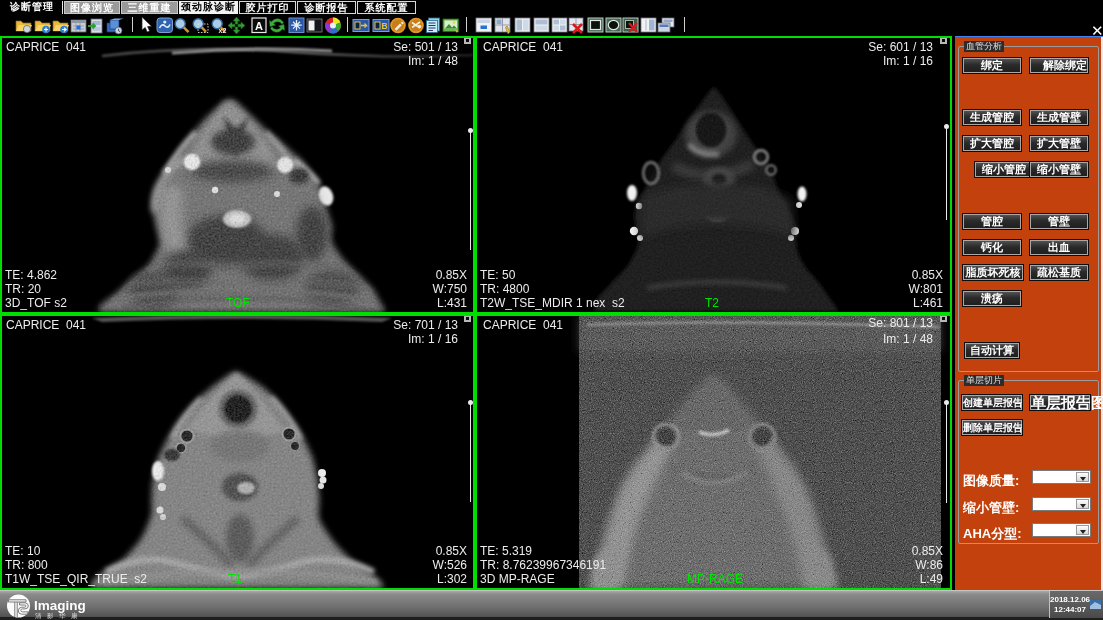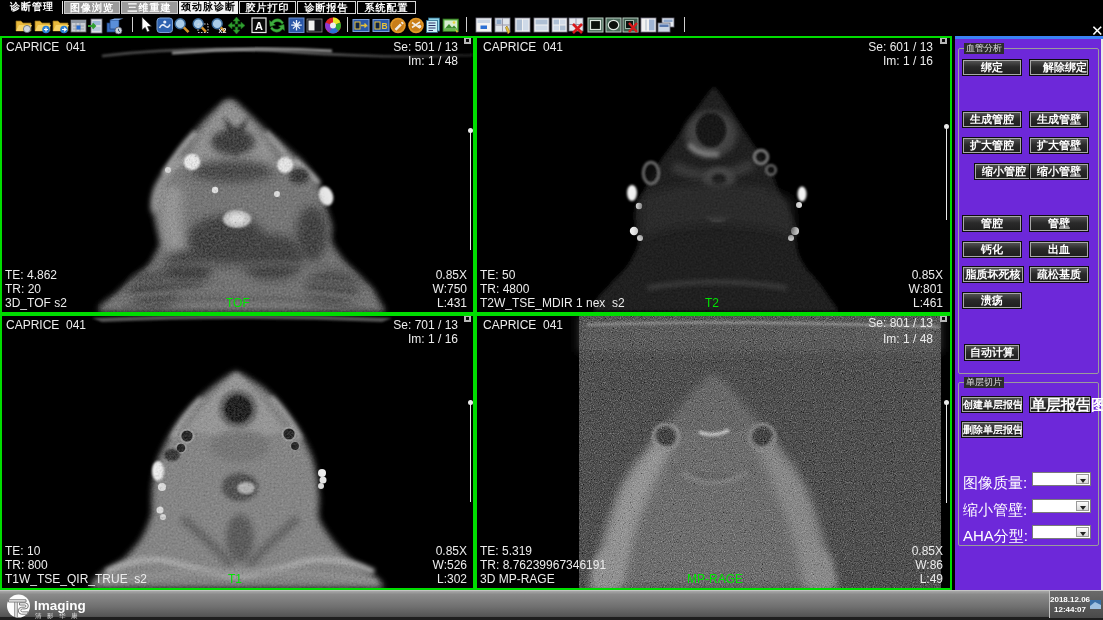--- a/index.html
+++ b/index.html
@@ -22,29 +22,29 @@
 #q4 { left:475px; top:314px; width:476.5px; height:276px; }
 .quad svg.mri { position:absolute; left:0; top:0; }
 .ov { position:absolute; color:#ececec; font-size:12px; line-height:14px; white-space:pre; }
 .ovr { text-align:right; }
 .grn { color:#00e500; }
 .cmark { position:absolute; width:7px; height:7px; border:2px solid #b8b8b8; background:#0a0a0a; }
 .sbar { position:absolute; width:1px; background:#e9e9e9; }
 .sdot { position:absolute; width:5px; height:5px; border-radius:50%; background:#e9e9e9; }
 
 #panel { position:absolute; left:955px; top:36px; width:148px; height:554px;
-  background:#6d28d9; border-top:3px solid #3b82f6; }
+  background:#c2410c; border-top:1px solid #3b82f6; }
 #panel .rline { position:absolute; right:0px; top:0; width:2px; height:554px; background:#e9e9e9; }
 .gbox { position:absolute; border:1px solid #9b9b9b; border-radius:2px; }
 .gbox .gtitle { position:absolute; left:5px; top:-6px; background:#2c2c2c; padding:0 2px;
   font-size:9px; color:#e0e0e0; line-height:11px; white-space:nowrap; }
 .btn { position:absolute; background:linear-gradient(180deg,#515151 0%,#2a2a2a 45%,#1f1f1f 100%);
   border:1px solid #a8a8a8; outline:1px solid #0d0d0d; color:#fff; font-weight:bold;
   font-size:11px; text-align:center; line-height:13px; letter-spacing:0px; white-space:nowrap; }
-.plabel { position:absolute; color:#fff; font-weight:normal; font-size:15px; white-space:nowrap; }
+.plabel { position:absolute; color:#fff; font-weight:bold; font-size:13px; white-space:nowrap; }
 .combo { position:absolute; background:#fff; border:1px solid #7a7a7a; height:14px; }
 .combo .cbtn { position:absolute; right:1px; top:1px; width:13px; height:10px;
   background:linear-gradient(180deg,#fdfdfd,#d8d8d8); border:1px solid #9a9a9a; }
 .combo .cbtn:after { content:""; position:absolute; left:3px; top:4px; width:0; height:0;
   border-left:3px solid transparent; border-right:3px solid transparent; border-top:4px solid #222; }
 
 #bottombar { position:absolute; left:0; top:590px; width:1103px; height:30px;
   background:linear-gradient(180deg,#a8a8a8 0%,#8a8a8a 12%,#6f6f6f 55%,#565656 85%,#3f3f3f 100%);
   border-top:1px solid #c4c4c4; }
 #bottombar .bstrip { position:absolute; left:0; bottom:0; width:1103px; height:3px; background:#1e1e1e; }

